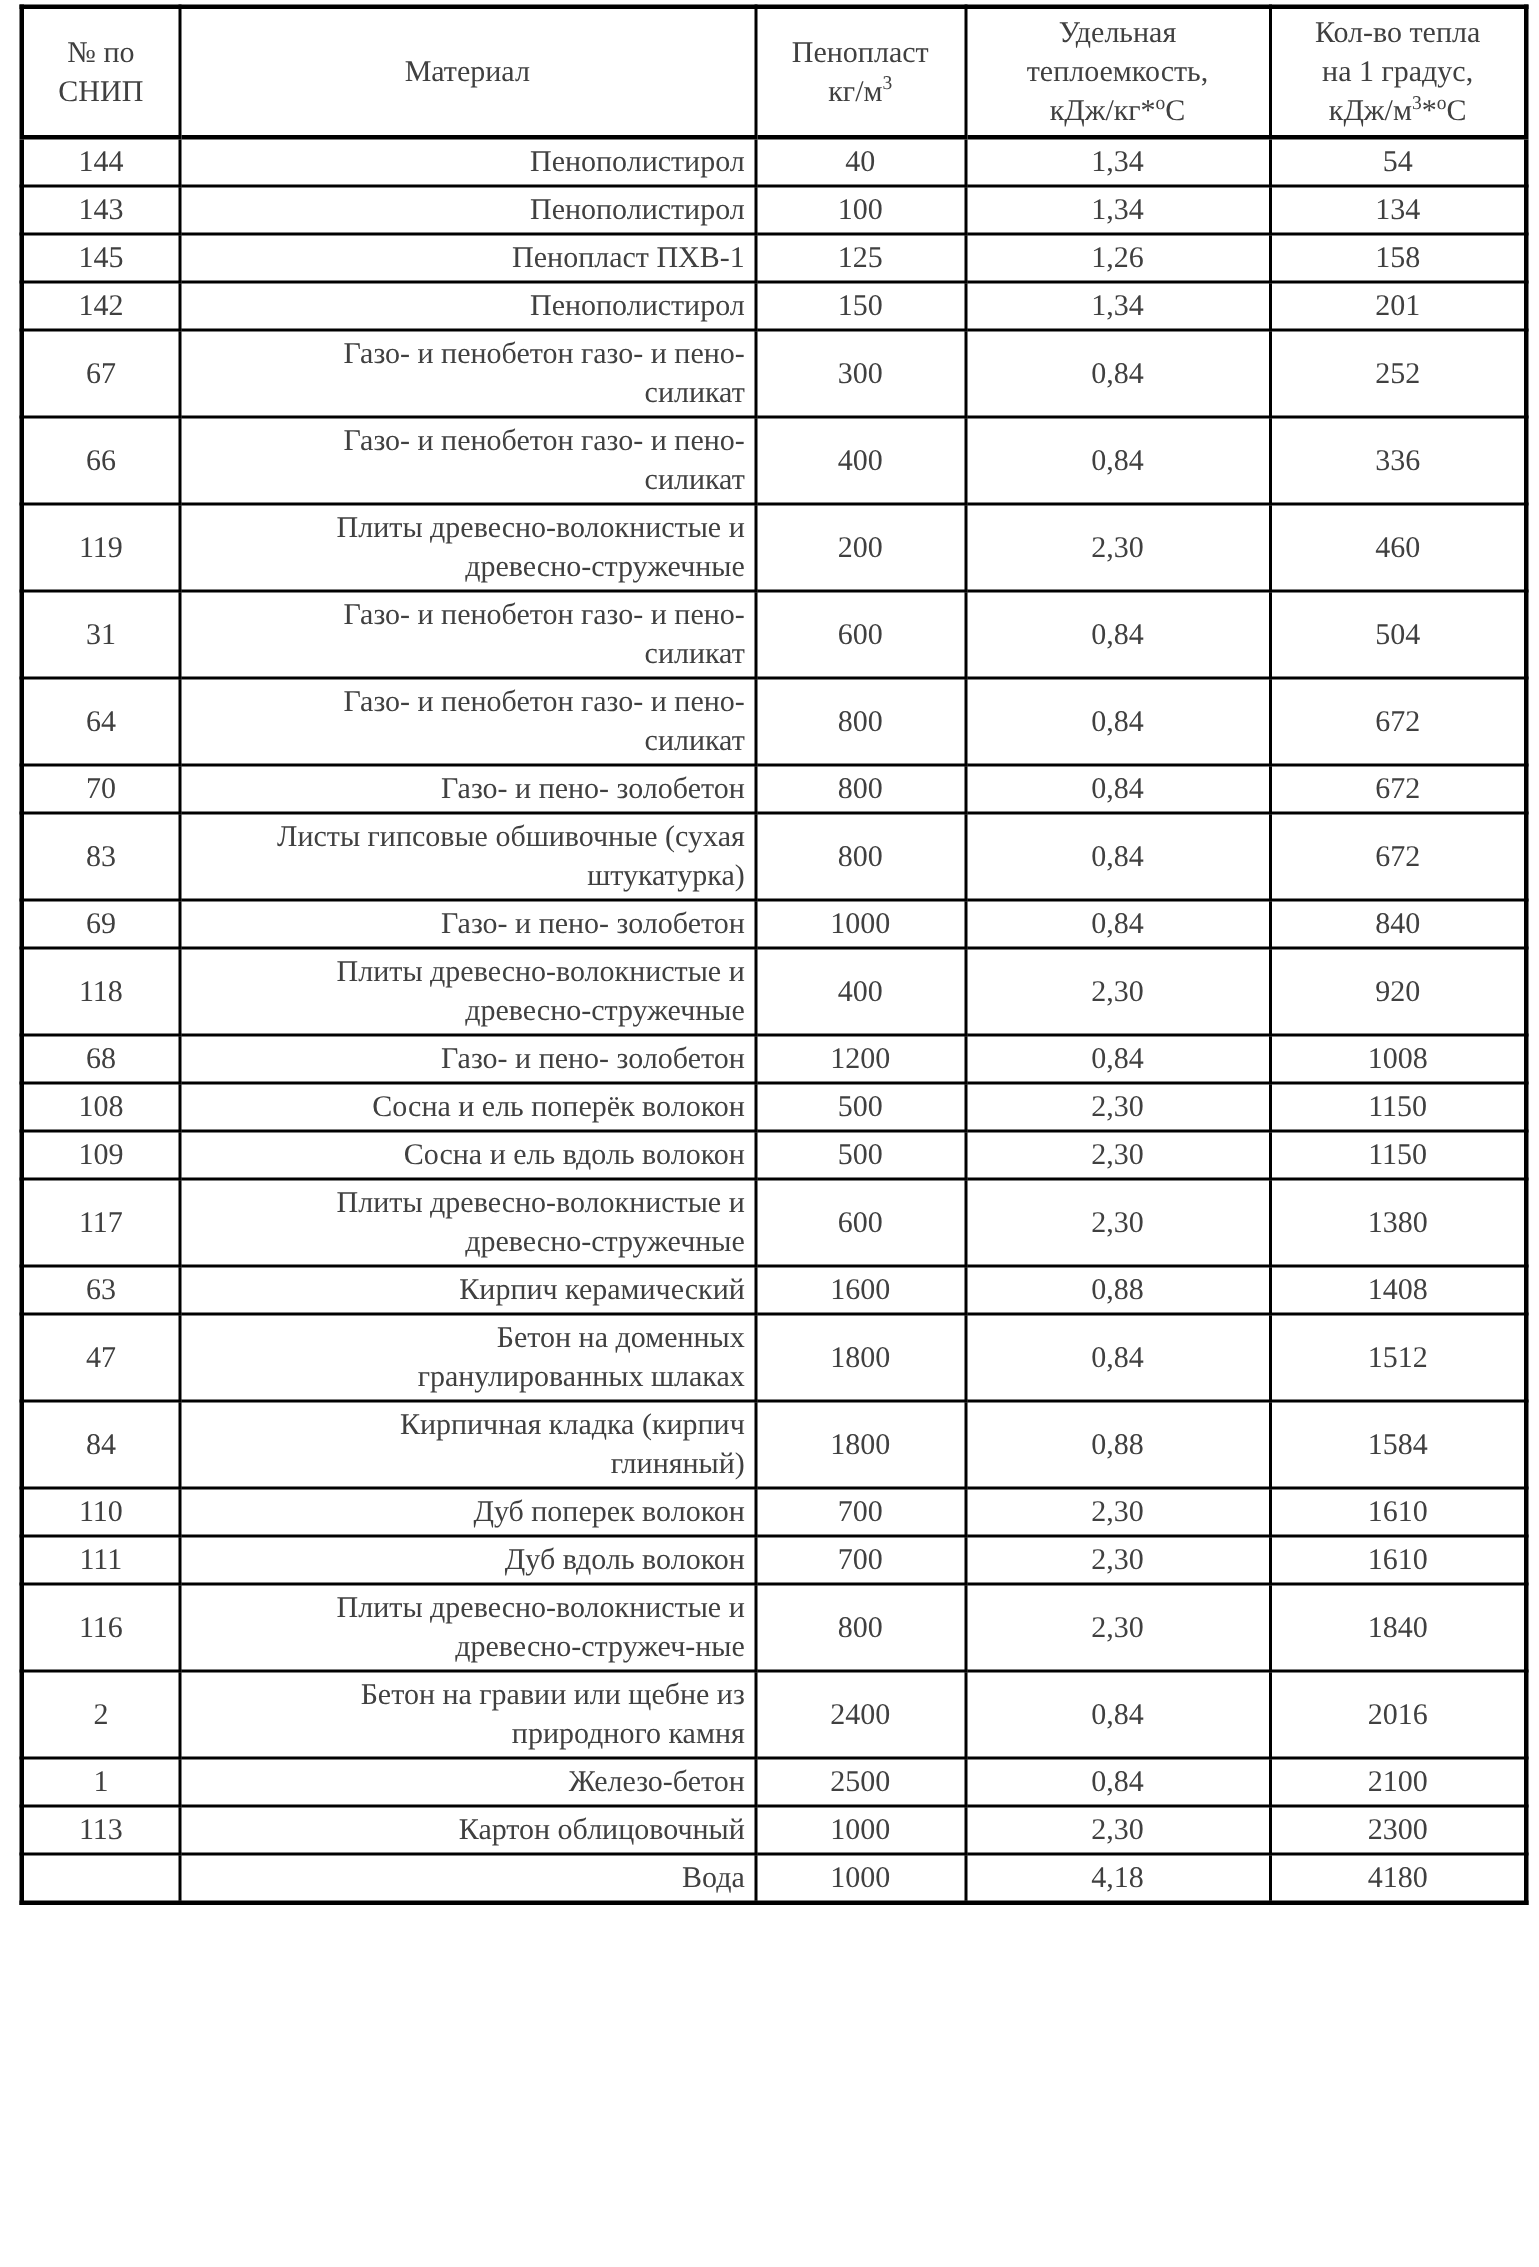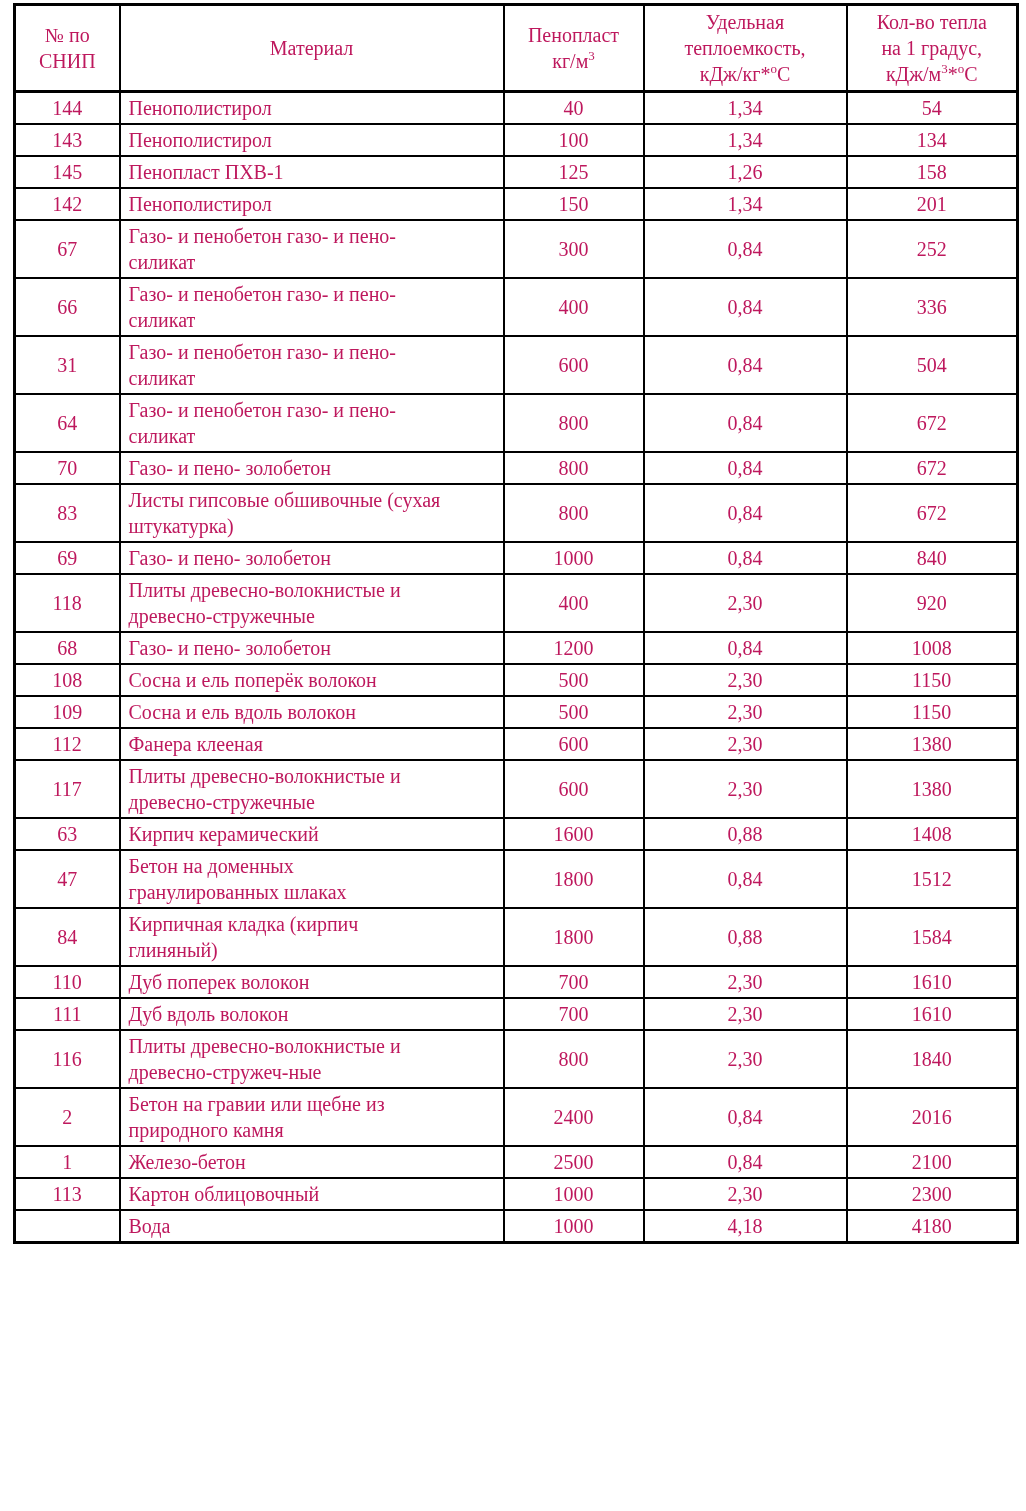--- a/index.html
+++ b/index.html
@@ -6,21 +6,21 @@
     margin: 0;
     padding: 0;
     background: #ffffff;
   }
   .page {
     position: relative;
     width: 1026px;
     height: 1511px;
     background: #ffffff;
     font-family: "Liberation Serif", "DejaVu Serif", serif;
-    color: #be185d;
+    color: #404040;
   }
   table.snip-table {
     position: absolute;
     left: 13px;
     top: 3px;
     width: 1003px;
     border-collapse: collapse;
     table-layout: fixed;
     border: 3px solid #000000;
     font-size: 20px;
@@ -32,21 +32,21 @@
     vertical-align: middle;
     font-weight: normal;
   }
   .snip-table thead th {
     border-bottom: 3px solid #000000;
     text-align: center;
     padding: 3px 4px;
   }
   td.td-center { text-align: center; }
   td.td-material {
-    text-align: left;
+    text-align: right;
     padding-left: 8px;
     white-space: pre-line;
   }
   .bold { font-weight: bold; }
   sup {
     font-size: 13px;
     line-height: 0;
     vertical-align: super;
   }
 </style>
@@ -126,20 +126,28 @@
         </tr>
         <tr>
           <td class="td-center">66</td>
           <td class="td-material">Газо- и пенобетон газо- и пено-
 силикат</td>
           <td class="td-center">400</td>
           <td class="td-center">0,84</td>
           <td class="td-center">336</td>
         </tr>
         <tr>
+          <td class="td-center">119</td>
+          <td class="td-material">Плиты древесно-волокнистые и
+древесно-стружечные</td>
+          <td class="td-center">200</td>
+          <td class="td-center">2,30</td>
+          <td class="td-center">460</td>
+        </tr>
+        <tr>
           <td class="td-center">31</td>
           <td class="td-material">Газо- и пенобетон газо- и пено-
 силикат</td>
           <td class="td-center">600</td>
           <td class="td-center">0,84</td>
           <td class="td-center">504</td>
         </tr>
         <tr>
           <td class="td-center">64</td>
           <td class="td-material">Газо- и пенобетон газо- и пено-
@@ -191,27 +199,20 @@
           <td class="td-center">500</td>
           <td class="td-center">2,30</td>
           <td class="td-center">1150</td>
         </tr>
         <tr>
           <td class="td-center">109</td>
           <td class="td-material">Сосна и ель вдоль волокон</td>
           <td class="td-center">500</td>
           <td class="td-center">2,30</td>
           <td class="td-center">1150</td>
-        </tr>
-        <tr>
-          <td class="td-center">112</td>
-          <td class="td-material">Фанера клееная</td>
-          <td class="td-center">600</td>
-          <td class="td-center">2,30</td>
-          <td class="td-center">1380</td>
         </tr>
         <tr>
           <td class="td-center">117</td>
           <td class="td-material">Плиты древесно-волокнистые и
 древесно-стружечные</td>
           <td class="td-center">600</td>
           <td class="td-center">2,30</td>
           <td class="td-center">1380</td>
         </tr>
         <tr>

